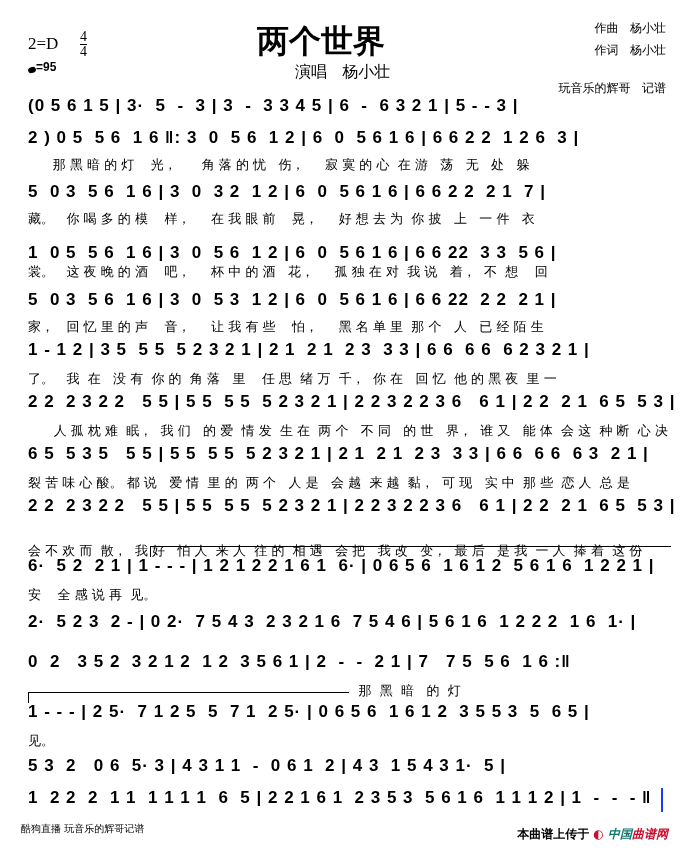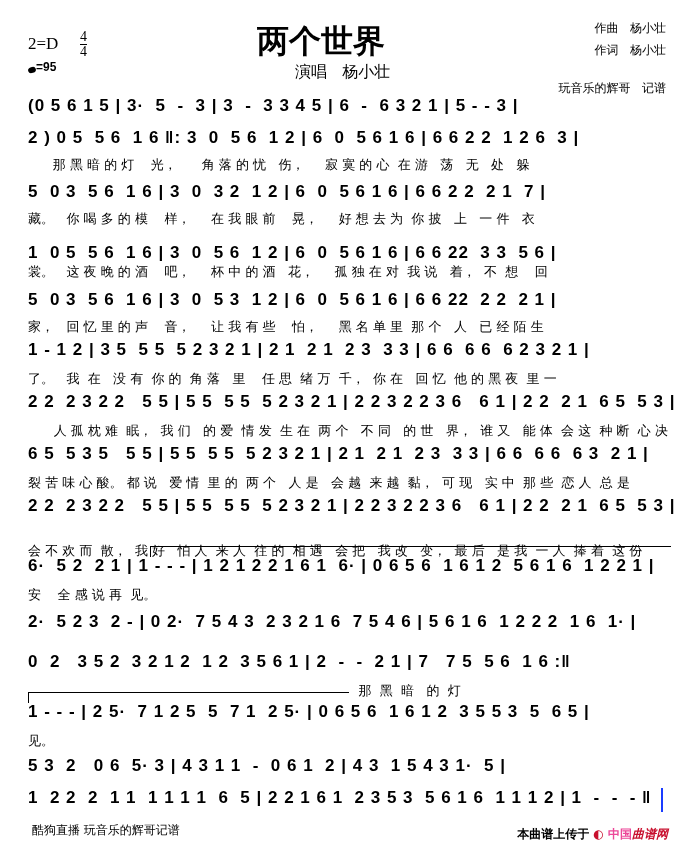--- a/index.html
+++ b/index.html
@@ -8,24 +8,24 @@
   .key{left:28px;top:34px;font-family:"Liberation Serif",serif;font-size:17px;}
   .ts{left:80px;top:30px;font-family:"Liberation Serif",serif;font-size:14px;line-height:14px;text-align:center;}
   .ts div:first-child{border-bottom:1px solid #000;}
   .tempo{left:28px;top:60px;font-size:12px;font-weight:bold;font-family:"Liberation Sans",sans-serif;}
   .notehead{display:inline-block;width:8px;height:6px;background:#000;border-radius:50%;transform:rotate(-20deg);vertical-align:-2px;}
   .title{left:0;width:642px;top:20px;text-align:center;font-size:32px;font-weight:bold;font-family:"DejaVu Sans",sans-serif;}
   .singer{left:295px;top:62px;font-size:16px;}
   .credit{font-size:12px;right:30px;text-align:right;}
   .row{left:28px;width:640px;height:26px;font-family:"Liberation Sans",sans-serif;font-weight:bold;font-size:17px;white-space:pre;letter-spacing:1px;}
   .lyr{left:28px;width:640px;font-size:13px;white-space:pre;letter-spacing:0;}
-  .footer-left{left:32px;top:822px;font-size:12px;}
+  .footer-left{left:21px;top:822px;font-size:10px;}
   .footer-right{right:28px;top:826px;font-size:12px;font-weight:bold;}
   .footer-right .brand{color:#c8102e;font-style:italic;}
-  .footer-right .brand2{color:#ec4899;}
+  .footer-right .brand2{color:#0f766e;font-style:italic;}
 </style>
 </head>
 <body>
 
 <div class="abs key"><span>2=D</span></div>
 <div class="abs ts">
   <div>4</div>
   <div>4</div>
 </div>
 <div class="abs tempo">

